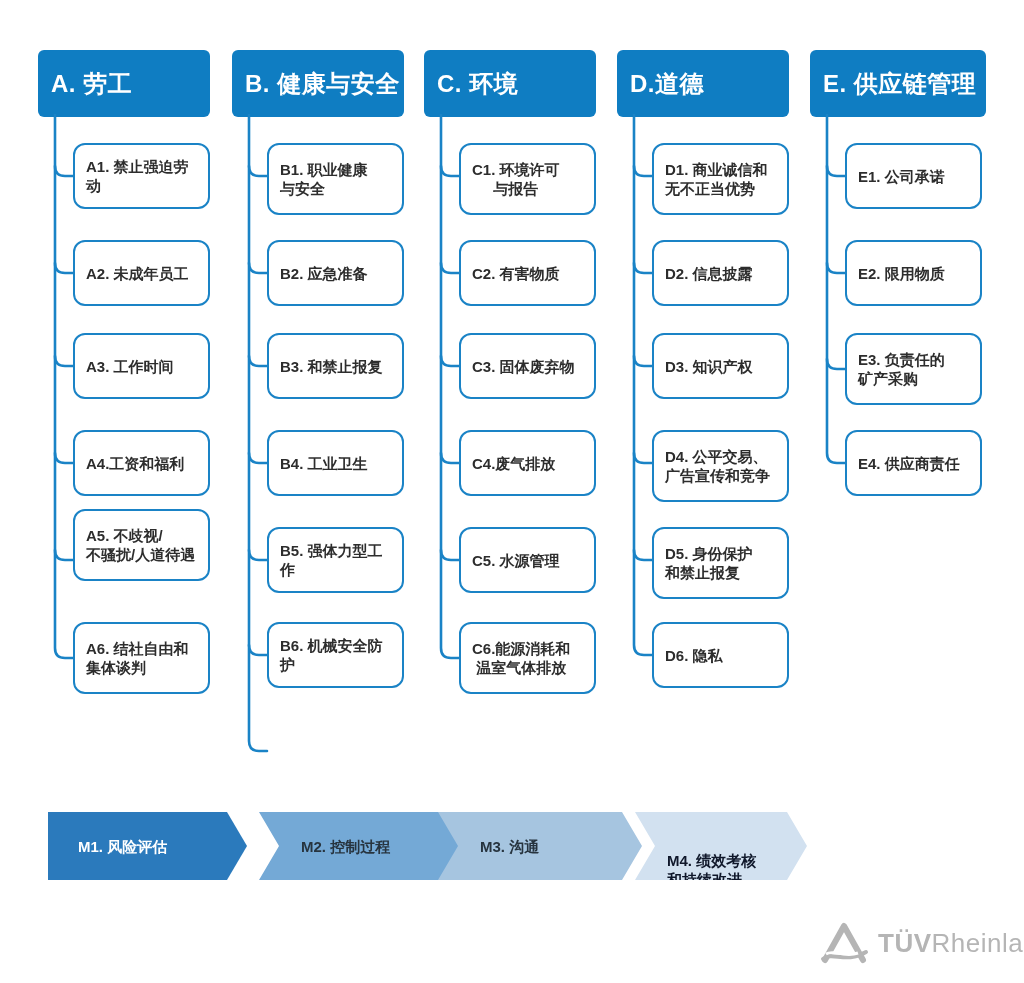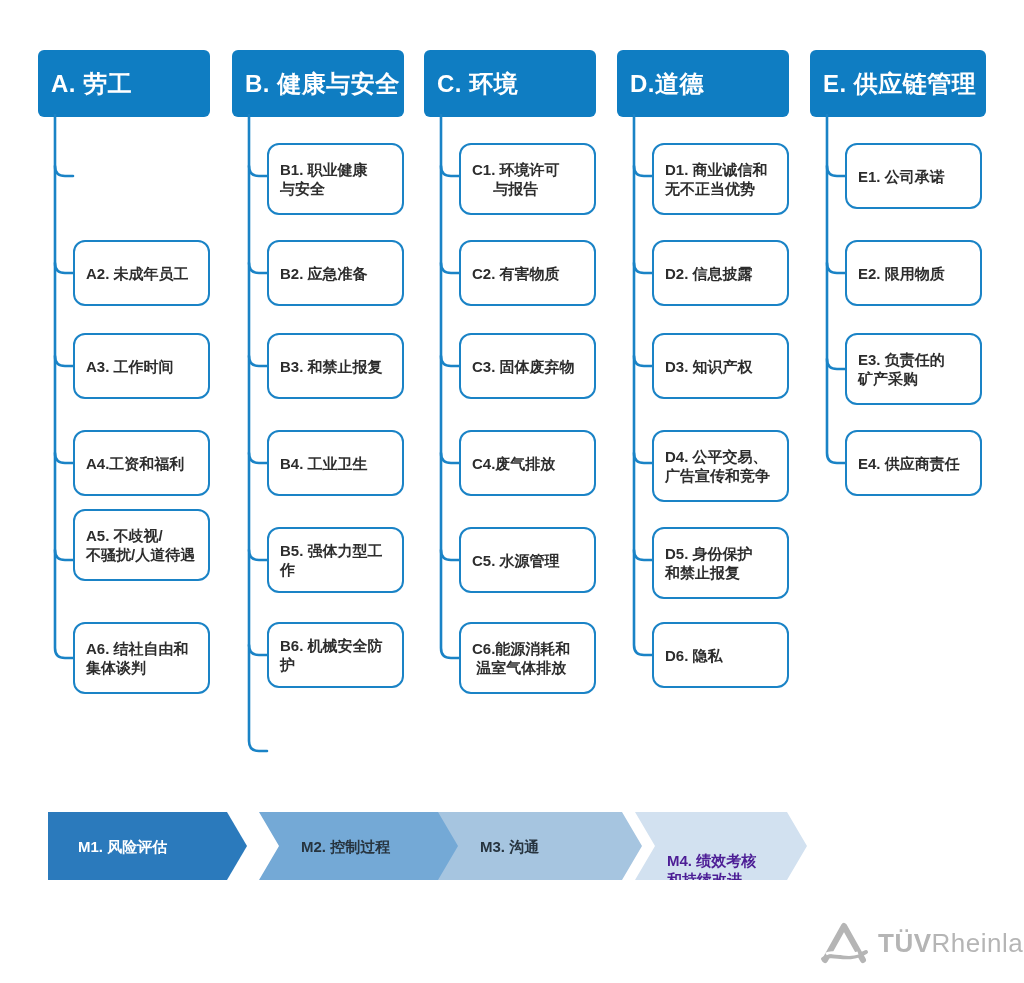--- a/index.html
+++ b/index.html
@@ -48,20 +48,21 @@
   <div class="column" style="left:38px;width:172px;">
     <div class="col-header">A. 劳工</div>
     <svg class="connector" style="top:114px" width="40" height="560">
       <path d="M17 0 V534 Q17 544 27 544 H35"></path>
       <path d="M17 52 Q17 62 27 62 H35"></path>
       <path d="M17 149 Q17 159 27 159 H35"></path>
       <path d="M17 242 Q17 252 27 252 H35"></path>
       <path d="M17 339 Q17 349 27 349 H35"></path>
       <path d="M17 436 Q17 446 27 446 H35"></path>
     </svg>
+    <div class="item" style="top:143px">A1. 禁止强迫劳动</div>
     <div class="item" style="top:240px">A2. 未成年员工</div>
     <div class="item" style="top:333px">A3. 工作时间</div>
     <div class="item" style="top:430px">A4.工资和福利</div>
     <div class="item tall" style="top:509px">A5. 不歧视/
 不骚扰/人道待遇</div>
     <div class="item tall" style="top:622px">A6. 结社自由和
 集体谈判</div>
   </div>
 
   <div class="column" style="left:232px;width:172px;">
@@ -144,21 +145,21 @@
     <div class="step first" style="left: 48px; width: 199px; padding-left: 30px; background: rgb(43, 122, 188);">
       <span style="color:#ffffff;">M1. 风险评估</span>
     </div>
     <div class="step notched" style="left: 259px; width: 202px; padding-left: 42px; background: rgb(116, 169, 214);">
       <span style="color:#27343f;">M2. 控制过程</span>
     </div>
     <div class="step notched" style="left: 438px; width: 204px; padding-left: 42px; background: rgb(166, 197, 224);">
       <span style="color:#27343f;">M3. 沟通</span>
     </div>
     <div class="step notched" style="left: 635px; width: 172px; padding-left: 32px; background: rgb(210, 225, 240);">
-      <span style="color:#4c1d95;margin-top:48px;">M4. 绩效考核
+      <span style="color:#0f172a;margin-top:48px;">M4. 绩效考核
 和持续改进</span>
     </div>
   </div>
 
   <div class="logo">
     <svg width="52" height="46" viewBox="0 0 52 46">
       <path d="M7 40 L26 6 L45 40" fill="none" stroke="#b5b5b5" stroke-width="6" stroke-linejoin="round" stroke-linecap="round"></path>
       <path d="M5 39 C 14 31, 28 44, 48 32" fill="none" stroke="#b5b5b5" stroke-width="4" stroke-linecap="round"></path>
       <path d="M8 34 C 16 29, 26 38, 40 33" fill="none" stroke="#ffffff" stroke-width="3"></path>
     </svg>

